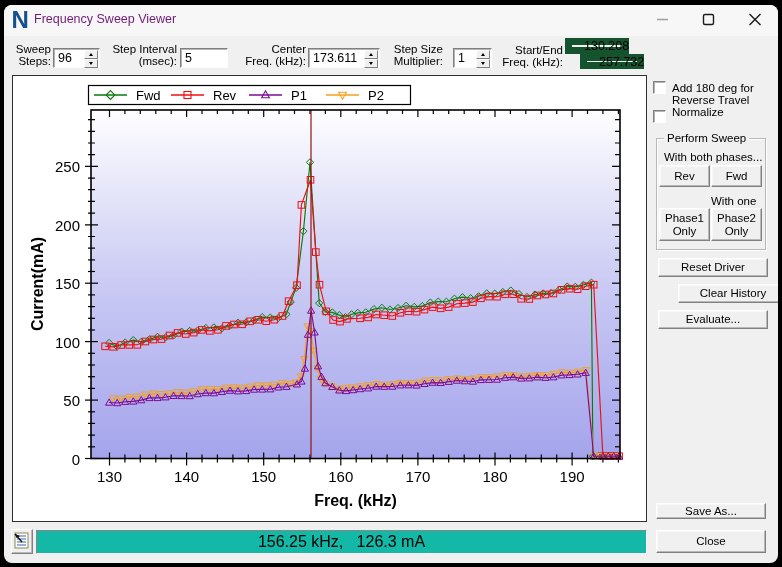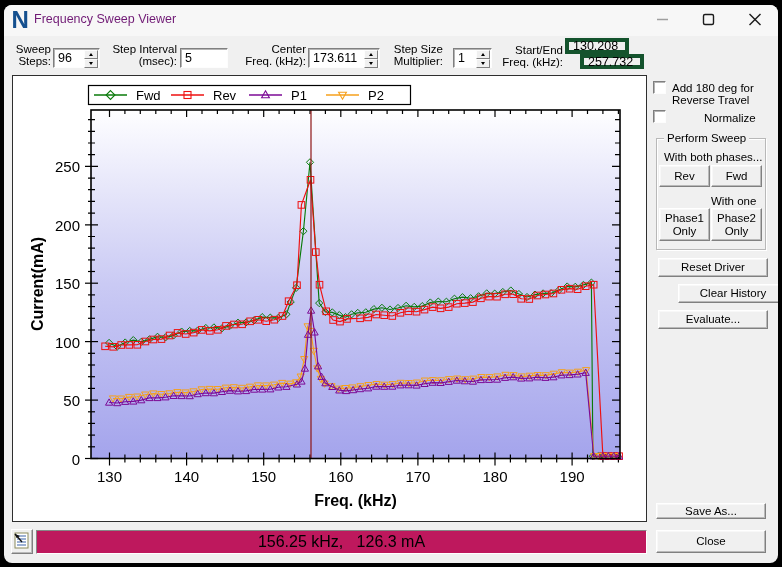--- a/index.html
+++ b/index.html
@@ -4,32 +4,32 @@
 <style>
 * { margin:0; padding:0; box-sizing:border-box; }
 html,body { width:782px; height:567px; background:#000; font-family:"Liberation Sans",sans-serif; overflow:hidden; }
 #win { position:absolute; left:4px; top:5px; width:774px; height:558px; background:#f0f0f0; border-radius:8px; overflow:hidden; }
 #titlebar { position:absolute; left:0; top:0; width:100%; height:31px; background:#f7f7f7; }
 #nicon { position:absolute; left:7.5px; top:1px; font-size:24px; font-weight:bold; color:#15508f; }
 #title { position:absolute; left:30px; top:6.5px; font-size:12.5px; color:#701a75; }
 .abs { position:absolute; }
 .lbl { position:absolute; font-size:11.5px; line-height:12px; color:#000; text-align:right; }
 .edit { position:absolute; background:#fff; border:1px solid #7f7f7f; border-right-color:#fdfdfd; border-bottom-color:#fdfdfd; box-shadow:inset 1px 1px 0 #b4b4b4; font-size:12.5px; color:#000; padding-left:4px; display:flex; align-items:center; }
-.ro { position:absolute; background:#f0f0f0; border:4px solid #14532d; font-size:12.5px; color:#000; padding-left:4px; display:flex; align-items:center; }
+.ro { position:absolute; background:#f0f0f0; border:7px solid #14532d; font-size:12.5px; color:#000; padding-left:12px; display:flex; align-items:center; }
 .spin { position:absolute; width:14px; }
 .spbtn { position:relative; width:14px; height:9px; background:#f0f0f0; border:1px solid; border-color:#fdfdfd #7f7f7f #7f7f7f #fdfdfd; }
 .up:after { content:""; position:absolute; left:3.5px; top:2.5px; border-left:2.8px solid transparent; border-right:2.8px solid transparent; border-bottom:3.2px solid #000; }
 .dn:after { content:""; position:absolute; left:3.5px; top:2.5px; border-left:2.8px solid transparent; border-right:2.8px solid transparent; border-top:3.2px solid #000; }
 .btn { position:absolute; background:#f0f0f0; border:1px solid; border-color:#ffffff #808080 #808080 #ffffff; box-shadow:inset -1px -1px 0 #b9b9b9, inset 1px 1px 0 #f8f8f8; font-size:11.5px; color:#000; display:flex; align-items:center; justify-content:center; text-align:center; line-height:13px; }
 .chk { position:absolute; width:13px; height:13px; background:#fff; border:1px solid #7f7f7f; border-right-color:#fdfdfd; border-bottom-color:#fdfdfd; box-shadow:inset 1px 1px 0 #b4b4b4; }
 .ctext { position:absolute; font-size:11.5px; line-height:12px; color:#000; }
 #chart { position:absolute; left:8px; top:70px; width:635px; height:447px; border:1px solid #2e2e2e; background:#fff; }
 #group { position:absolute; left:652px; top:132.5px; width:110px; height:112px; border:1px solid #b8b8b8; box-shadow:1px 1px 0 #fff, inset 1px 1px 0 #fff; }
 #grouplbl { position:absolute; left:660px; top:126.5px; background:#f0f0f0; padding:0 3px; font-size:11.5px; }
-#status { position:absolute; left:32px; top:525px; width:611px; height:24px; background:#be185d; border:1px solid #868686; border-right-color:#fff; border-bottom-color:#fff; }
+#status { position:absolute; left:32px; top:525px; width:611px; height:24px; background:#14b8a6; border:1px solid #868686; border-right-color:#fff; border-bottom-color:#fff; }
 #statustext { position:absolute; left:0; top:1.5px; width:100%; text-align:center; font-size:16px; color:#000; }
 #noteicon { position:absolute; left:7px; top:524px; width:22px; height:25px; background:#f0f0f0; border:1px solid; border-color:#ffffff #808080 #808080 #ffffff; box-shadow:inset -1px -1px 0 #b9b9b9; }
 </style>
 </head>
 <body>
 <div id="win">
   <div id="titlebar"></div>
   <div id="nicon">N</div>
   <div id="title">Frequency Sweep Viewer</div>
 
@@ -520,21 +520,21 @@
 <text x="278" y="23.5">P1</text>
 <line x1="313" y1="19" x2="346" y2="19" stroke="#f6a01c" stroke-width="1.3"></line>
 <path d="M329.5,23.2 L333.4,16.2 L325.6,16.2 Z" fill="none" stroke="#f6a01c" stroke-width="1.1"></path>
 <text x="355" y="23.5">P2</text>
         </g>
 </svg></div>
 
   <div class="chk" style="left:649px;top:76px;"></div>
   <div class="ctext" style="left:668px;top:77px;">Add 180 deg for<br>Reverse Travel</div>
   <div class="chk" style="left:649px;top:105px;"></div>
-  <div class="ctext" style="left:668px;top:107px;margin-left:32px;">Normalize</div>
+  <div class="ctext" style="left:668px;top:101px;">Normalize</div>
 
   <div id="group"></div>
   <div id="grouplbl">Perform Sweep</div>
   <div class="ctext" style="left:660px;top:146px;">With both phases...</div>
   <div class="btn" style="left:655px;top:160px;width:51px;height:22px;">Rev</div>
   <div class="btn" style="left:707px;top:160px;width:51px;height:22px;">Fwd</div>
   <div class="ctext" style="left:660px;top:190px;margin-left:47px;">With one phase...</div>
   <div class="btn" style="left:655px;top:203px;width:51px;height:33px;">Phase1<br>Only</div>
   <div class="btn" style="left:707px;top:203px;width:51px;height:33px;">Phase2<br>Only</div>
 

